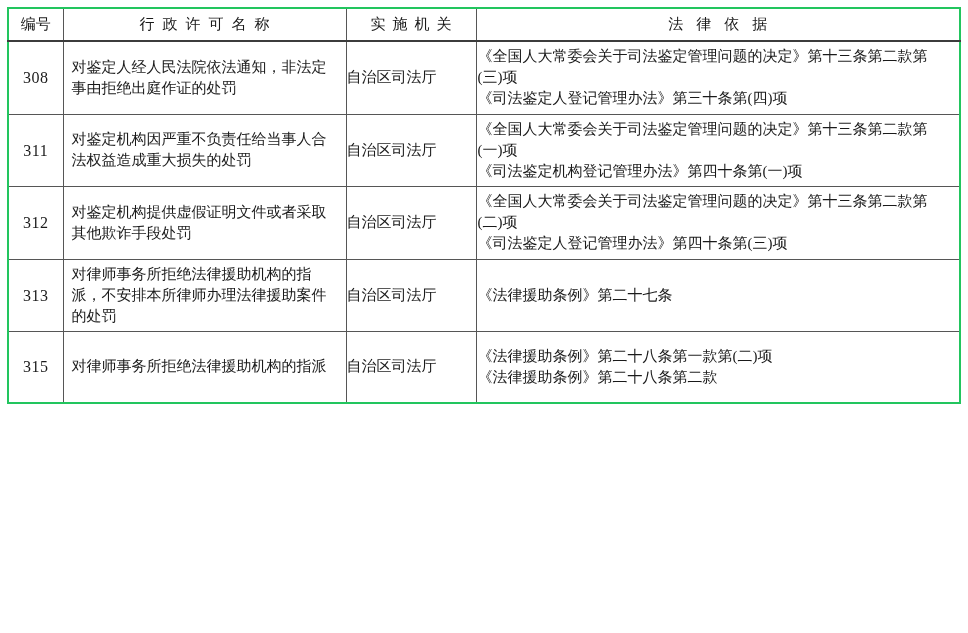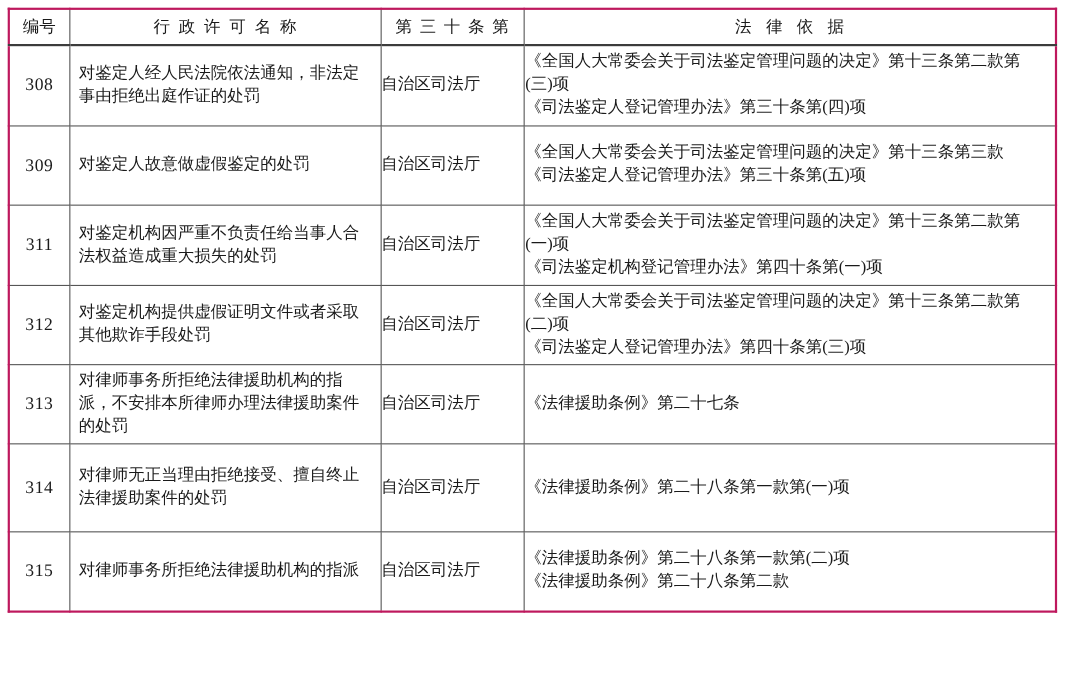--- a/index.html
+++ b/index.html
@@ -15,21 +15,21 @@
   .page {
     width: 968px;
     height: 633px;
     background: #ffffff;
   }
   table.permit-table {
     border-collapse: collapse;
     table-layout: fixed;
     width: 952px;
     margin: 7px 0 0 7px;
-    border: 2px solid #be185d;
+    border: 2px solid #22c55e;
     background: #ffffff;
   }
   col.c1 { width: 55px; }
   col.c2 { width: 283px; }
   col.c3 { width: 130px; }
   col.c4 { width: 484px; }
 
   th, td {
     border: 1px solid #565656;
     vertical-align: middle;
@@ -81,41 +81,32 @@
     <colgroup>
       <col class="c1">
         <col class="c2">
         <col class="c3">
         <col class="c4">
     </colgroup>
     <thead>
       <tr>
         <th class="h-id">编号</th>
         <th class="h-name">行政许可名称</th>
-        <th class="h-agency">第三十条第</th>
+        <th class="h-agency">实施机关</th>
         <th class="h-legal">法律依据</th>
       </tr>
     </thead>
     <tbody>
       <tr>
         <td class="c-id">308</td>
         <td class="c-name">对鉴定人经人民法院依法通知，非法定事由拒绝出庭作证的处罚</td>
         <td class="c-agency">自治区司法厅</td>
         <td class="c-legal">
           <span class="legal-line">《全国人大常委会关于司法鉴定管理问题的决定》第十三条第二款第(三)项</span>
           <span class="legal-line">《司法鉴定人登记管理办法》第三十条第(四)项</span>
-        </td>
-      </tr>
-      <tr>
-        <td class="c-id">309</td>
-        <td class="c-name">对鉴定人故意做虚假鉴定的处罚</td>
-        <td class="c-agency">自治区司法厅</td>
-        <td class="c-legal">
-          <span class="legal-line">《全国人大常委会关于司法鉴定管理问题的决定》第十三条第三款</span>
-          <span class="legal-line">《司法鉴定人登记管理办法》第三十条第(五)项</span>
         </td>
       </tr>
       <tr>
         <td class="c-id">311</td>
         <td class="c-name">对鉴定机构因严重不负责任给当事人合法权益造成重大损失的处罚</td>
         <td class="c-agency">自治区司法厅</td>
         <td class="c-legal">
           <span class="legal-line">《全国人大常委会关于司法鉴定管理问题的决定》第十三条第二款第(一)项</span>
           <span class="legal-line">《司法鉴定机构登记管理办法》第四十条第(一)项</span>
         </td>
@@ -132,29 +123,20 @@
       <tr>
         <td class="c-id">313</td>
         <td class="c-name">对律师事务所拒绝法律援助机构的指派，不安排本所律师办理法律援助案件的处罚</td>
         <td class="c-agency">自治区司法厅</td>
         <td class="c-legal">
           <span class="legal-line">《法律援助条例》第二十七条</span>
 
         </td>
       </tr>
       <tr>
-        <td class="c-id">314</td>
-        <td class="c-name">对律师无正当理由拒绝接受、擅自终止法律援助案件的处罚</td>
-        <td class="c-agency">自治区司法厅</td>
-        <td class="c-legal">
-          <span class="legal-line">《法律援助条例》第二十八条第一款第(一)项</span>
-
-        </td>
-      </tr>
-      <tr>
         <td class="c-id">315</td>
         <td class="c-name">对律师事务所拒绝法律援助机构的指派</td>
         <td class="c-agency">自治区司法厅</td>
         <td class="c-legal">
           <span class="legal-line">《法律援助条例》第二十八条第一款第(二)项</span>
           <span class="legal-line">《法律援助条例》第二十八条第二款</span>
         </td>
       </tr>
     </tbody>
   </table>

